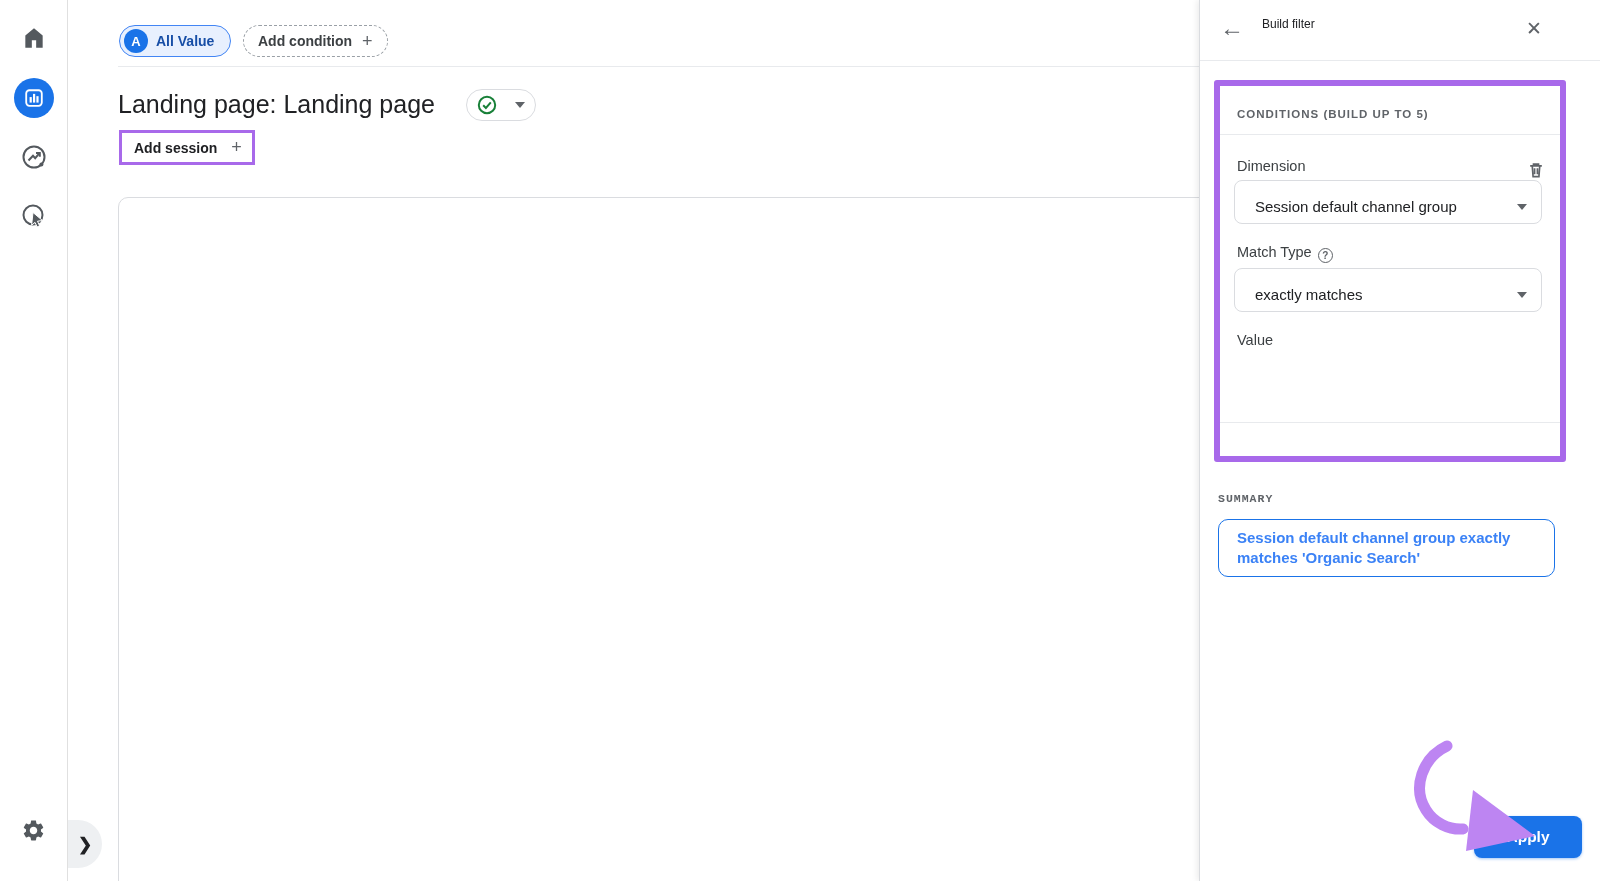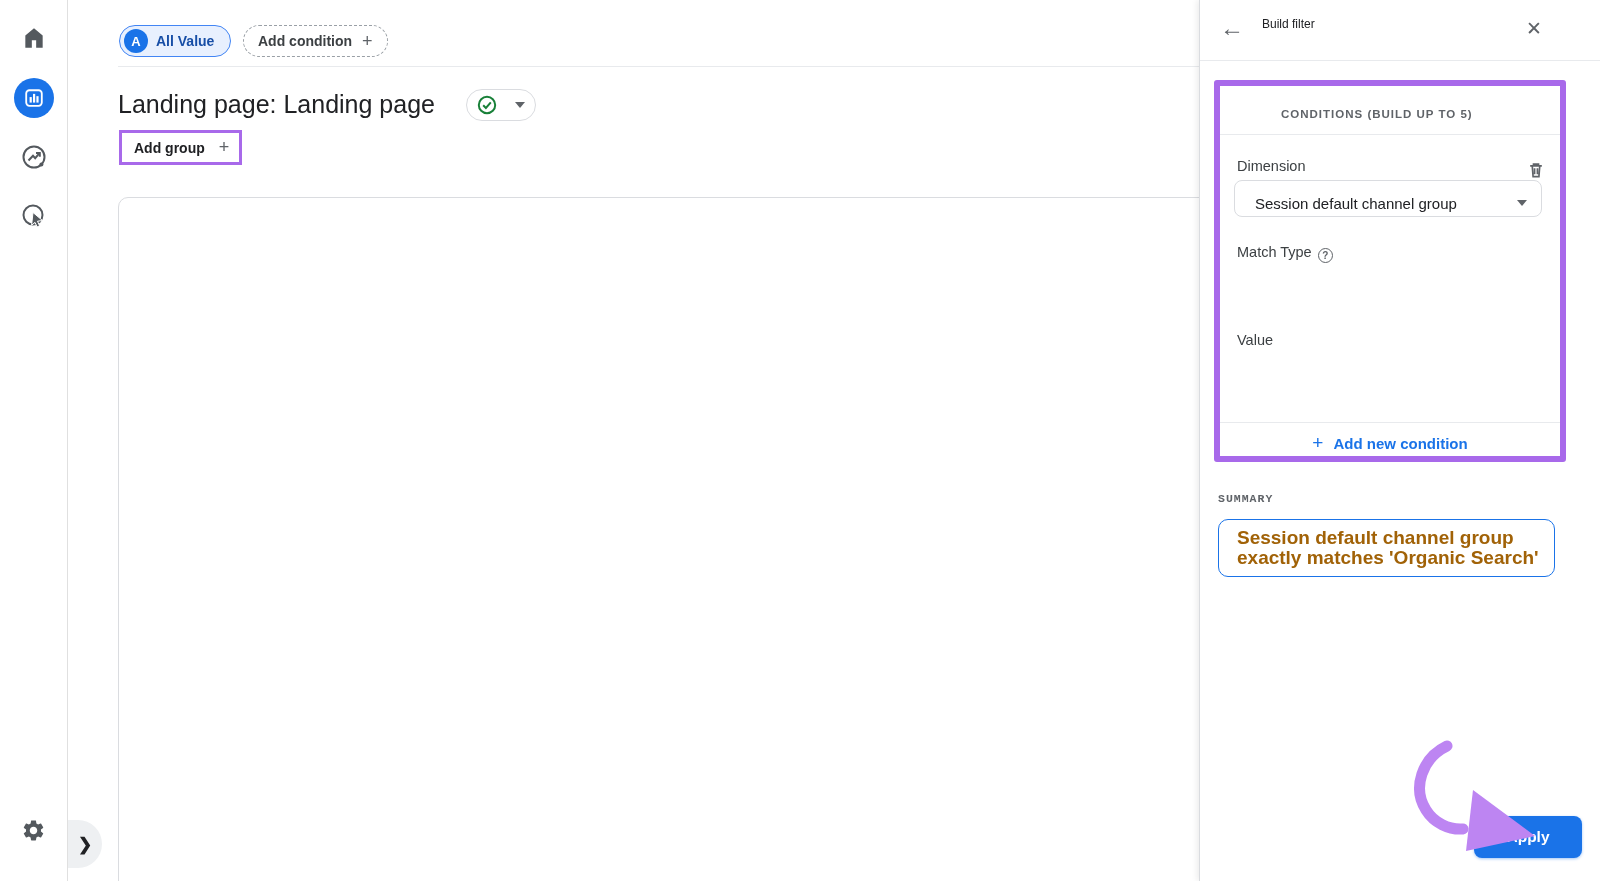--- a/index.html
+++ b/index.html
@@ -54,33 +54,33 @@
 
   
   #panel { left:1199px; top:0; width:401px; height:881px; background:#fff; border-left:1px solid #dadce0; box-shadow:-2px 0 6px rgba(0,0,0,0.08); z-index:40; }
   #panel-back { position:absolute; left:20px; top:14px; font-size:24px; color:#5f6368; }
   #panel-title { position:absolute; left:62px; top:17px; font-size:12px; color:#202124; }
   #panel-close { position:absolute; right:58px; top:17px; font-size:19px; color:#5f6368; }
   #panel-hdr-divider { position:absolute; left:0; top:60px; width:401px; height:1px; background:#e8eaed; }
 
   #cond-box { position:absolute; left:14px; top:80px; width:352px; height:382px; border:6px solid #a869ea; border-radius:3px; background:#fff; }
   .sec-label { font-size:11.5px; font-weight:bold; letter-spacing:1px; color:#5f6368; }
-  #cond-header { position:absolute; left:17px; top:22px;margin-left:44px; }
+  #cond-header { position:absolute; left:17px; top:22px; }
   #cond-divider1 { position:absolute; left:0; top:48px; width:100%; height:1px; background:#e8eaed; }
   .field-label { position:absolute; left:17px; font-size:14.5px; color:#3c4043; }
-  .select { position:absolute; left:14px; width:308px; height:37px; border:1px solid #dadce0; border-radius:8px; display:flex; align-items:center; justify-content:space-between; padding:9px 14px 0 20px; font-size:15px; color:#202124; background:#fff; }
+  .select { position:absolute; left:14px; width:308px; height:44px; border:1px solid #dadce0; border-radius:8px; display:flex; align-items:center; justify-content:space-between; padding:9px 14px 0 20px; font-size:15px; color:#202124; background:#fff; }
   .select .caret { border-top-color:#5f6368; }
   #trash-btn { position:absolute; right:14px; top:74px; width:20px; height:20px; }
   #help-icon { display:inline-flex; width:15px; height:15px; border:1.5px solid #5f6368; border-radius:50%; color:#5f6368; font-size:10px; font-weight:bold; align-items:center; justify-content:center; margin-left:6px; vertical-align:-2px; }
   #cond-divider2 { position:absolute; left:0; top:336px; width:100%; height:1px; background:#e8eaed; }
   #add-condition { position:absolute; left:0; top:346px; width:100%; text-align:center; font-size:15px; font-weight:bold; color:#1a73e8; }
   #add-condition .plus { font-size:19px; margin-right:10px; font-weight:normal; }
 
   #summary-header { position:absolute; left:18px; top:492px;font-family:Liberation Mono, monospace; }
-  #summary-chip { position:absolute; left:18px; top:519px; width:337px; min-height:56px; border:1.5px solid #1a73e8; border-radius:10px; padding:8px 14px 8px 18px; font-size:19px; font-weight:bold; color:#a16207; line-height:20px; display:flex; align-items:center; }
+  #summary-chip { position:absolute; left:18px; top:519px; width:337px; min-height:56px; border:1.5px solid #1a73e8; border-radius:10px; padding:8px 14px 8px 18px; font-size:15px; font-weight:bold; color:#3b82f6; line-height:20px; display:flex; align-items:center; }
   #apply-btn { position:absolute; left:274px; top:816px; width:108px; height:42px; background:#1a73e8; border:none; border-radius:8px; color:#fff; font-size:15.5px; font-weight:bold; font-family:"Liberation Sans",sans-serif; box-shadow:0 1px 3px rgba(26,115,232,.4); }
   #arrow-svg { position:absolute; left:150px; top:720px; pointer-events:none; }
 </style>
 </head>
 <body>
 
 <div id="app">
 
   <div id="sidebar" class="abs">
     <div class="side-icon" style="top:24px">
@@ -132,21 +132,21 @@
 
   <div id="page-title" class="abs">Landing page: Landing page</div>
   <div id="title-pill" class="abs">
     <svg width="20" height="20" viewBox="0 0 20 20">
       <circle cx="10" cy="10" r="8.2" fill="none" stroke="#188038" stroke-width="2"></circle>
       <polyline points="6.2,10.3 8.9,13 13.8,7.4" fill="none" stroke="#188038" stroke-width="2"></polyline>
     </svg>
     <span class="caret"></span>
   </div>
   <div id="add-filter-frame" class="abs">
-    <span class="lbl">Add group</span>
+    <span class="lbl">Add session</span>
     <span class="plus-gray">+</span>
   </div>
 
   <div id="card" class="abs"></div>
   <div id="chart-title" class="abs">Sessions by Landing page over time</div>
   <svg id="chart-svg" class="abs" width="1342" height="470">
       <line x1="44" x2="1341" y1="314.5" y2="314.5" stroke="#f1f3f4" stroke-width="1"></line>
       <line x1="44" x2="1341" y1="199" y2="199" stroke="#f1f3f4" stroke-width="1"></line>
       <line x1="44" x2="1341" y1="83.5" y2="83.5" stroke="#f1f3f4" stroke-width="1"></line>
       <polyline points="47,227.875 100.35,269.455 153.7,240.57999999999998 207.05,180.51999999999998 260.4,178.21 313.75,181.67499999999998 367.1,158.575 420.45,212.85999999999999 473.8,240.57999999999998 527.1500000000001,231.34 580.5,197.845 633.85,158.575 687.2,180.51999999999998 740.5500000000001,190.915 793.9,201.31 847.25,242.89 900.6,238.26999999999998 953.95,170.125 1007.3000000000001,165.505 1060.65,173.58999999999997 1114,187.45" fill="none" stroke="#176ba0" stroke-width="2.6" stroke-linejoin="round"></polyline>
@@ -240,27 +240,28 @@
           </svg>
       </div>
       <div class="select" style="top:94px">
         <span>Session default channel group</span>
           <span class="caret"></span>
       </div>
 
       <div class="field-label" style="top:158px">
         <span>Match Type</span><span id="help-icon">?</span>
       </div>
+      <div class="select" style="top:182px">
+        <span>exactly matches</span>
+          <span class="caret"></span>
+      </div>
 
       <div class="field-label" style="top:246px">Value</div>
 
       <div id="cond-divider2"></div>
-      <div id="add-condition">
-        <span class="plus">+</span><span>Add new condition</span>
-      </div>
     </div>
 
     <div id="summary-header" class="sec-label">SUMMARY</div>
     <div id="summary-chip">
       <span>Session default channel group exactly matches 'Organic Search'</span>
     </div>
 
     <button id="apply-btn">Apply</button>
     <svg id="arrow-svg" width="251" height="161" viewBox="0 0 251 161">
       <path d="M 97 26 C 72 38 62 68 76 90 C 84 103 99 110 113 109" fill="none" stroke="#bd85f2" stroke-width="11" stroke-linecap="round"></path>

